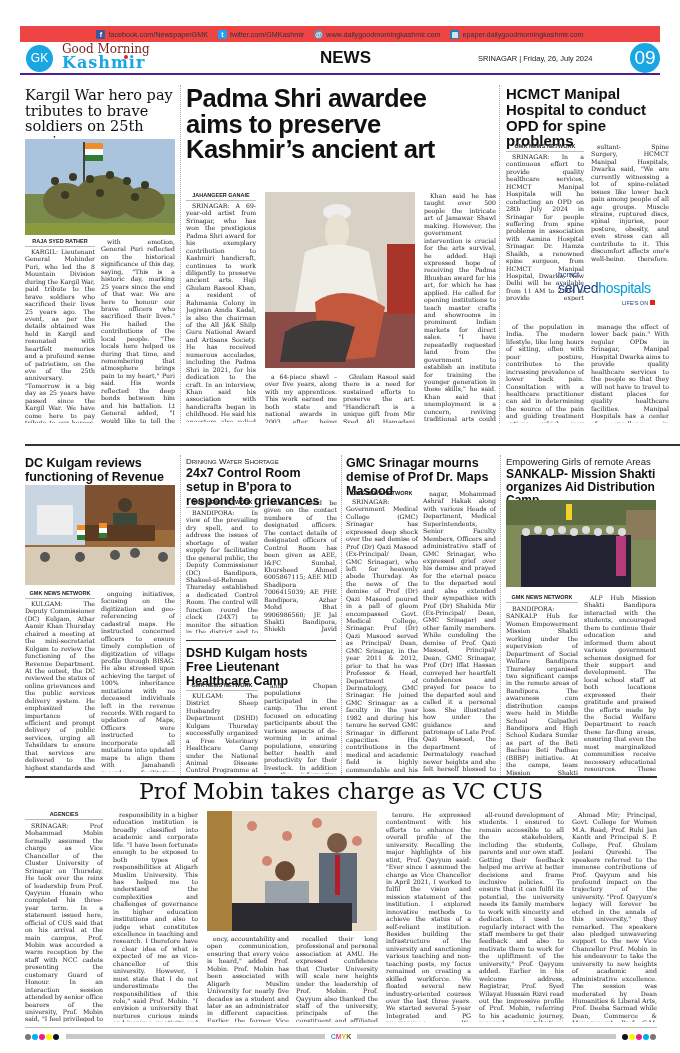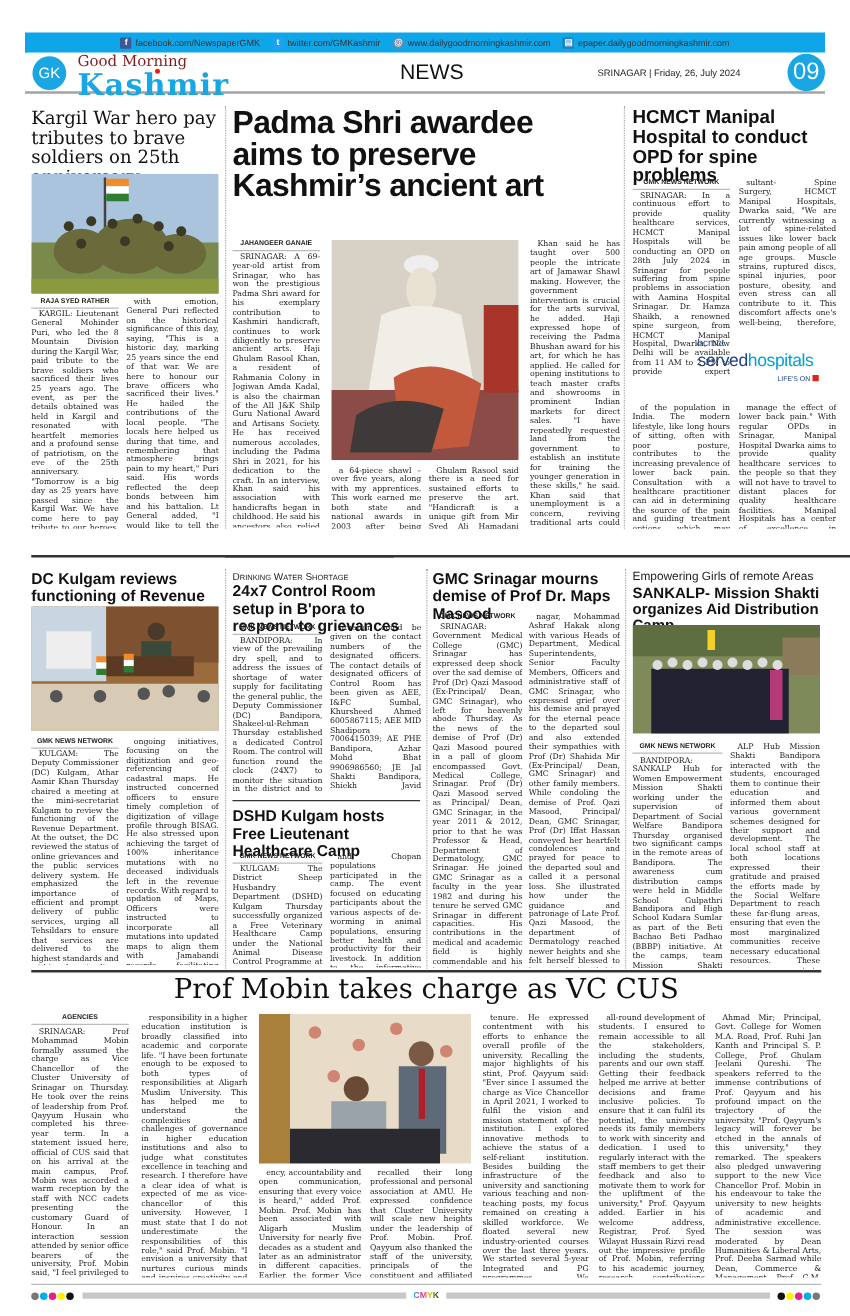--- a/index.html
+++ b/index.html
@@ -1,27 +1,27 @@
 <!DOCTYPE html>
 <html><head>
 <meta charset="utf-8">
 <style>
   *{box-sizing:border-box;margin:0;padding:0}
   html,body{width:680px;height:1053px;background:#fff;overflow:hidden}
   body{position:relative;font-family:"DejaVu Serif",serif;color:#222}
   .abs{position:absolute}
-  .topbar{left:20px;top:26px;width:640px;height:16px;background:#0ea5e9;display:flex;align-items:center;justify-content:center;gap:10px;font-family:"Liberation Sans",sans-serif;font-size:7.2px;color:#333}
+  .topbar{left:20px;top:26px;width:640px;height:16px;background:#ef4444;display:flex;align-items:center;justify-content:center;gap:10px;font-family:"Liberation Sans",sans-serif;font-size:7.2px;color:#333}
   .topbar .s{display:flex;align-items:center;gap:3px}
   .ic{display:inline-block;width:9px;height:9px;border-radius:1px;color:#fff;font-size:7px;line-height:9px;text-align:center;font-weight:bold}
   .cmyk-top{left:20px;top:30px;width:2px;height:12px;background:linear-gradient(#222 0 25%,#e91e8c 25% 50%,#fff200 50% 75%,#00aeef 75%)}
-  .masthead{left:20px;top:42px;width:640px;height:33px;border-bottom:2px solid #a3a3a3}
+  .masthead{left:20px;top:42px;width:640px;height:33px;border-bottom:2px solid #4c1d95}
   .logo-circle{left:6px;top:3px;width:27px;height:27px;border-radius:50%;background:#19a6e3;color:#fff;font-family:"Liberation Sans",sans-serif;font-size:12px;line-height:27px;text-align:center}
   .logo-gm{left:42px;top:0px;font-family:"DejaVu Serif",serif;font-size:12px;color:#7f1d1d}
-  .logo-k{left:42px;top:11px;font-family:"DejaVu Serif",serif;font-size:24px;font-weight:bold;color:#19a6e3;letter-spacing:1px}
-  .sect{left:300px;top:6px;font-family:"Liberation Sans",sans-serif;font-weight:normal;font-size:17px;color:#111}
+  .logo-k{left:42px;top:11px;font-family:"DejaVu Serif",serif;font-size:16px;font-weight:bold;color:#19a6e3;letter-spacing:1px}
+  .sect{left:300px;top:6px;font-family:"Liberation Sans",sans-serif;font-weight:bold;font-size:17px;color:#111}
   .dateline{left:458px;top:12px;font-family:"Liberation Sans",sans-serif;font-size:7.5px;color:#222}
   .pageno{left:610px;top:1px;width:30px;height:30px;border-radius:50%;background:#19a6e3;color:#fff;font-family:"Liberation Sans",sans-serif;font-size:19px;line-height:30px;text-align:center}
   .vr{width:0;border-left:1px dotted #aaa}
   .hr-thick{height:2px;background:#333}
   .hl{font-family:"DejaVu Serif",serif;color:#111;line-height:1.08}
   .hl-sans{font-family:"Liberation Sans",sans-serif;font-weight:bold;color:#111;line-height:1.1}
   .byline{font-family:"Liberation Sans",sans-serif;font-weight:bold;font-size:5.5px;text-align:center;color:#222;border-bottom:1px solid #bbb;padding-bottom:2px}
   .body{font-size:6.2px;line-height:1.2;color:#222;text-align:justify;overflow:hidden}
   .body p{text-indent:6px}
   .kicker{font-family:"Liberation Sans",sans-serif;font-size:8px;color:#222}

